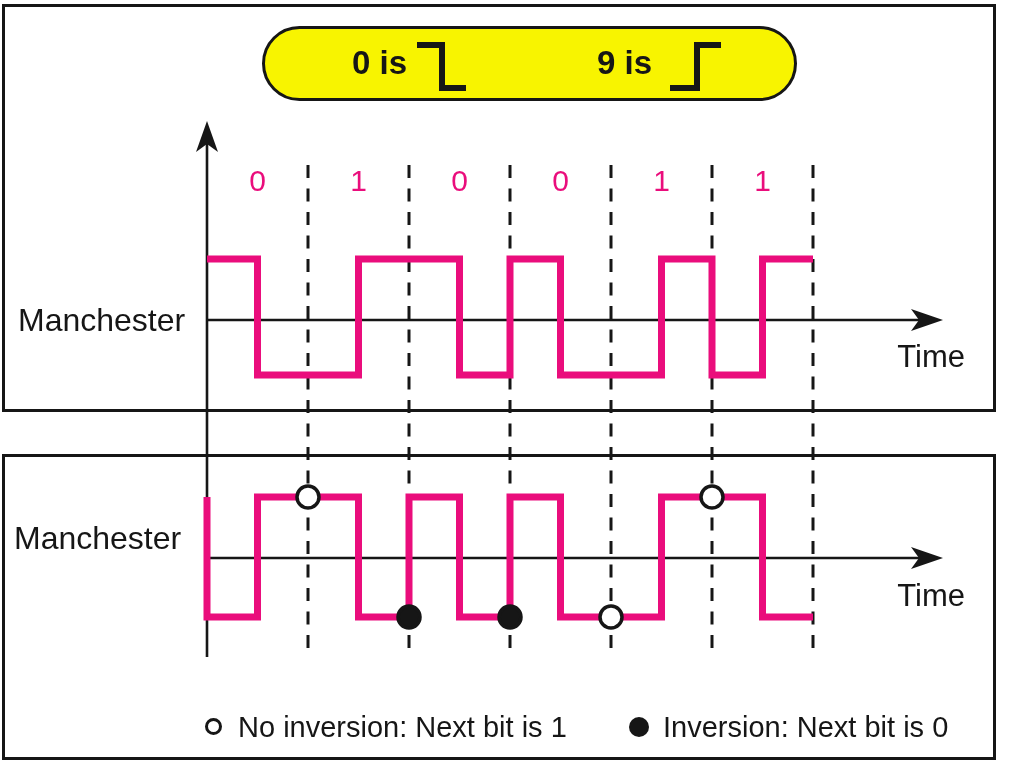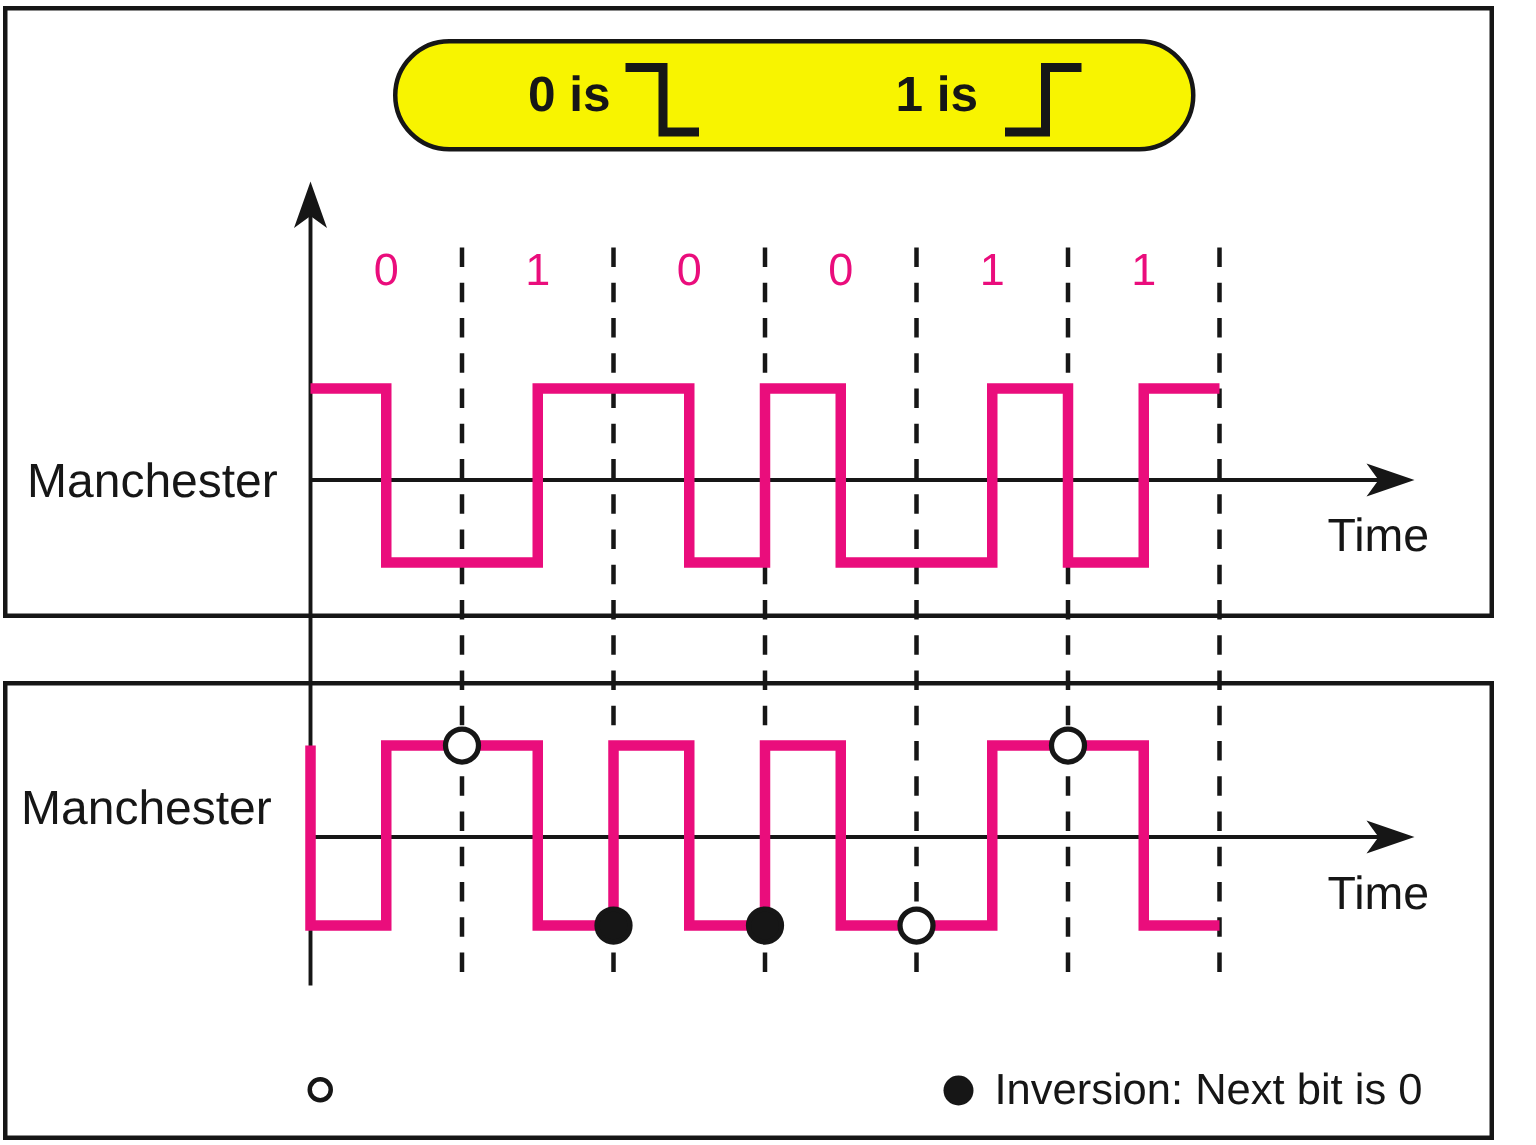--- a/index.html
+++ b/index.html
@@ -16,21 +16,21 @@
   }
   .pill-label{
     position:absolute;top:46px;font-size:33px;font-weight:600;color:#161616;line-height:1;
   }
   #pill-zero-label{left:352px;}
   #pill-one-label{left:597px;}
   .edge-glyph{position:absolute;overflow:visible;}
   .side-label{position:absolute;font-size:32px;font-weight:500;color:#161616;text-align:left;line-height:39px;}
   #label-manchester{left:18px;top:301px;width:174px;}
   #label-differential{left:14px;top:519px;width:182px;}
-  .time-label{position:absolute;font-size:31px;font-weight:500;color:#161616;width:80px;text-align:left;}
+  .time-label{position:absolute;font-size:31px;font-weight:500;color:#161616;width:80px;text-align:right;}
   #time-top{left:885px;top:339px;}
   #time-bottom{left:885px;top:578px;}
   .bit-label{
     position:absolute;top:163px;width:101px;text-align:center;
     font-size:30px;font-weight:500;color:#ea0d7c;line-height:36px;
   }
   #plot{position:absolute;left:0;top:0;}
   .legend-text{position:absolute;top:709px;font-size:29px;color:#161616;line-height:36px;}
   #legend-text-no-inversion{left:238px;}
   #legend-text-inversion{left:663px;text-align:right;}
@@ -49,21 +49,21 @@
 <div id="canvas">
 
   <div class="panel" id="panel-top"></div>
   <div class="panel" id="panel-bottom"></div>
 
   <div id="pill"></div>
   <span class="pill-label" id="pill-zero-label">0 is</span>
   <svg class="edge-glyph" style="left:415px;top:40px;" width="56" height="54">
     <polyline points="2,5 27,5 27,48 51,48" fill="none" stroke="#161616" stroke-width="6"></polyline>
   </svg>
-  <span class="pill-label" id="pill-one-label">1 is</span>
+  <span class="pill-label" id="pill-one-label">9 is</span>
   <svg class="edge-glyph" style="left:668px;top:40px;" width="58" height="54">
     <polyline points="2,48 29,48 29,5 53,5" fill="none" stroke="#161616" stroke-width="6"></polyline>
   </svg>
 
   <div class="side-label" id="label-manchester">Manchester</div>
   <div class="side-label" id="label-differential">
     <div>Manchester</div>
   </div>
 
   <div class="time-label" id="time-top">Time</div>
@@ -94,16 +94,17 @@
       <polyline points="207,259 257.5,259 257.5,375 358.5,375 358.5,259 459.5,259 459.5,375 510,375 510,259 560.5,259 560.5,375 661.5,375 661.5,259 712,259 712,375 762.5,375 762.5,259 813,259" fill="none" stroke="#ea0d7c" stroke-width="7"></polyline>
       <polyline points="207,497 207,617 257.5,617 257.5,497 358.5,497 358.5,617 409,617 409,497 459.5,497 459.5,617 510,617 510,497 560.5,497 560.5,617 661.5,617 661.5,497 762.5,497 762.5,617 813,617" fill="none" stroke="#ea0d7c" stroke-width="7"></polyline>
       <circle cx="308" cy="497" r="11" stroke="#161616" stroke-width="3.5" fill="#ffffff"></circle>
       <circle cx="409" cy="617" r="11" stroke="#161616" stroke-width="3.5" fill="#161616"></circle>
       <circle cx="510" cy="617" r="11" stroke="#161616" stroke-width="3.5" fill="#161616"></circle>
       <circle cx="611" cy="617" r="11" stroke="#161616" stroke-width="3.5" fill="#ffffff"></circle>
       <circle cx="712" cy="497" r="11" stroke="#161616" stroke-width="3.5" fill="#ffffff"></circle>
     </svg>
 
   <div id="legend-open-circle"></div>
+  <span class="legend-text" id="legend-text-no-inversion">No inversion: Next bit is 1</span>
   <div id="legend-filled-circle"></div>
   <span class="legend-text" id="legend-text-inversion">Inversion: Next bit is 0</span>
 
 </div>
 
 </body></html>

